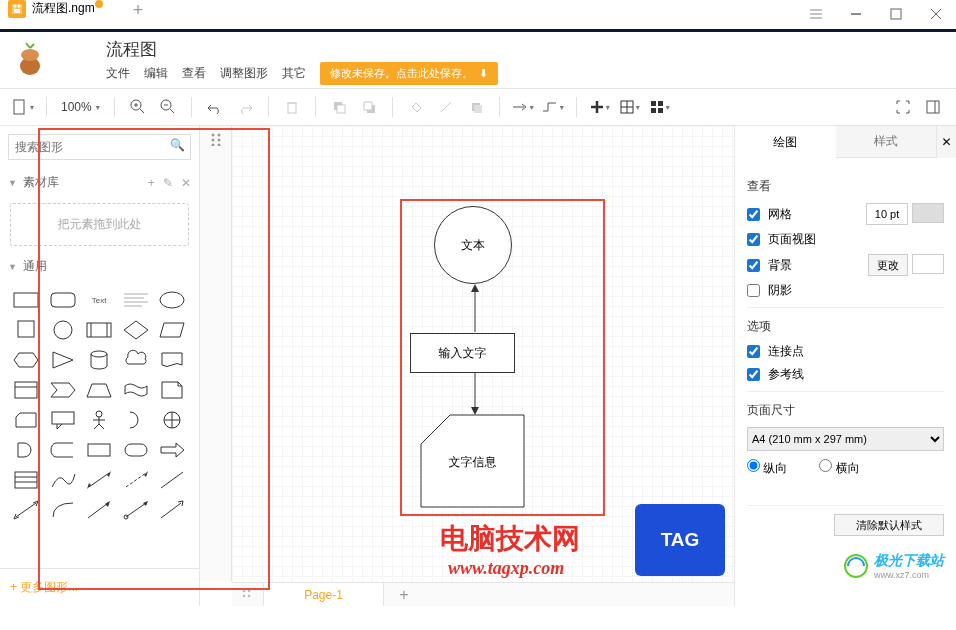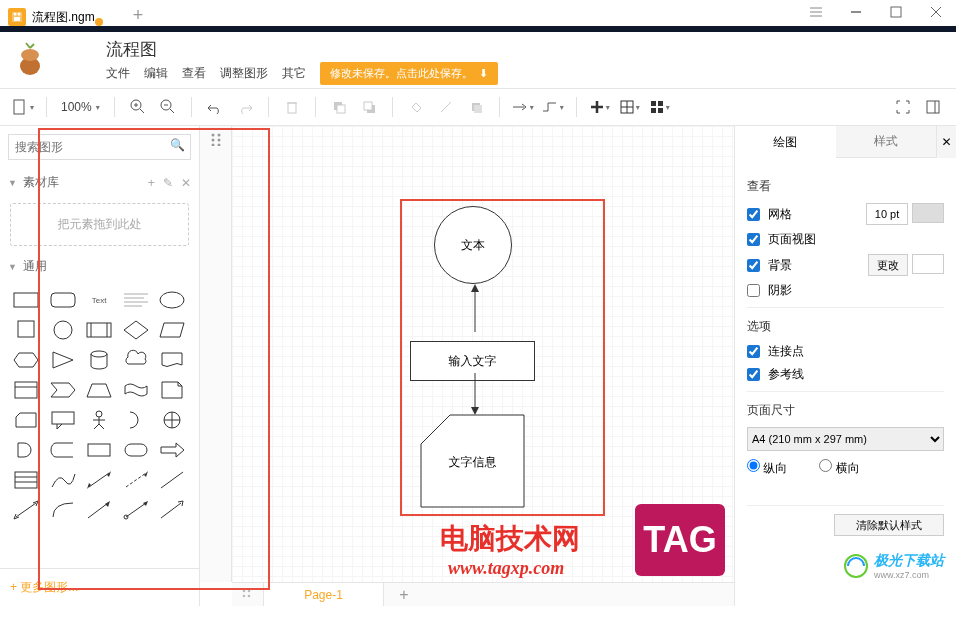--- a/index.html
+++ b/index.html
@@ -1,18 +1,18 @@
 <!DOCTYPE html>
 <html><head>
   <meta charset="utf-8">
   <style>
     * { box-sizing: border-box; margin: 0; padding: 0; }
     body { font-family: "Microsoft YaHei", Arial, sans-serif; font-size: 12px; background: #fff; width: 956px; height: 630px; overflow: hidden; }
     
-    .titlebar { display: flex; align-items: flex-end; height: 32px; border-bottom: 6px solid #0f172a; }
+    .titlebar { display: flex; align-items: flex-start; height: 32px; border-bottom: 3px solid #0f172a; }
     .tab-icon { width: 18px; height: 18px; background: #f9a825; margin: 0 6px 0 8px; border-radius: 2px; display: flex; align-items: center; justify-content: center; }
     .tab-icon svg { width: 12px; height: 12px; }
     .tab-dot { width: 8px; height: 8px; background: #f9a825; border-radius: 50%; margin-right: 20px; }
     .add-tab { color: #999; font-size: 18px; padding: 0 10px; cursor: pointer; }
     .titlebar-spacer { flex: 1; }
     .win-control { width: 40px; height: 28px; display: flex; align-items: center; justify-content: center; color: #666; cursor: pointer; }
     
     .header { display: flex; align-items: center; height: 56px; padding: 0 12px; }
     .app-icon { width: 36px; height: 36px; margin-right: 10px; }
     .header-titles { display: flex; flex-direction: column; margin-left: 48px; }
@@ -552,39 +552,39 @@
     <div class="canvas-highlight" style="left:200px;top:73px;width:205px;height:317px"></div>
 
     <div class="cv-node cv-circle" style="left:234px;top:80px;width:78px;height:78px">
       <span>文本</span>
     </div>
     <svg class="cv-arrow" style="left:270px;top:158px;width:10px;height:50px">
         <line x1="5" y1="48" x2="5" y2="5" stroke="#333"></line>
         <path d="M5 0 L1 8 L9 8 Z" fill="#333"></path>
       </svg>
 
-    <div class="cv-node" style="left:210px;top:215px;width:125px;height:40px">
+    <div class="cv-node" style="left:210px;top:207px;width:105px;height:40px">
       <span>输入文字</span>
     </div>
     <svg class="cv-arrow" style="left:270px;top:247px;width:10px;height:42px">
         <line x1="5" y1="0" x2="5" y2="38" stroke="#333"></line>
         <path d="M5 42 L1 34 L9 34 Z" fill="#333"></path>
       </svg>
 
     <div style="position:absolute;left:220px;top:288px">
       <svg width="105" height="94">
           <path d="M1 30 L30 1 H104 V93 H1 Z" stroke="#333" fill="#fff"></path>
         </svg>
       <span style="position:absolute;top:40px;left:0;right:0;text-align:center">文字信息</span>
     </div>
 
     <div class="overlay-text" style="left:240px;top:394px;color:#e7302a;font-size:28px;font-family:SimHei,sans-serif;">电脑技术网</div>
     <div class="overlay-text" style="left:248px;top:432px;color:#e7302a;font-size:18px;font-style:italic;font-family:Georgia,serif;">www.tagxp.com</div>
 
-    <div class="tag-overlay" style="left:435px;top:378px;width:90px;height:72px;background:#be185d;border-radius:6px;color:#fff;display:flex;align-items:center;justify-content:center;font-size:36px;font-weight:bold;font-family:Arial">TAG</div>
+    <div class="tag-overlay" style="left:435px;top:378px;width:90px;height:72px;background:#1d4ed8;border-radius:6px;color:#fff;display:flex;align-items:center;justify-content:center;font-size:19px;font-weight:bold;font-family:Arial">TAG</div>
 
     <div class="page-tabs" style="position:absolute;left:32px;right:0;bottom:0;background:#fafafa">
       <div style="width:32px;display:flex;align-items:center;justify-content:center;border-right:1px solid #e5e5e5">
         <svg width="12" height="12">
             <circle cx="2" cy="2" r="1.3" fill="#bbb"></circle>
             <circle cx="7" cy="2" r="1.3" fill="#bbb"></circle>
             <circle cx="2" cy="7" r="1.3" fill="#bbb"></circle>
             <circle cx="7" cy="7" r="1.3" fill="#bbb"></circle>
           </svg>
       </div>

